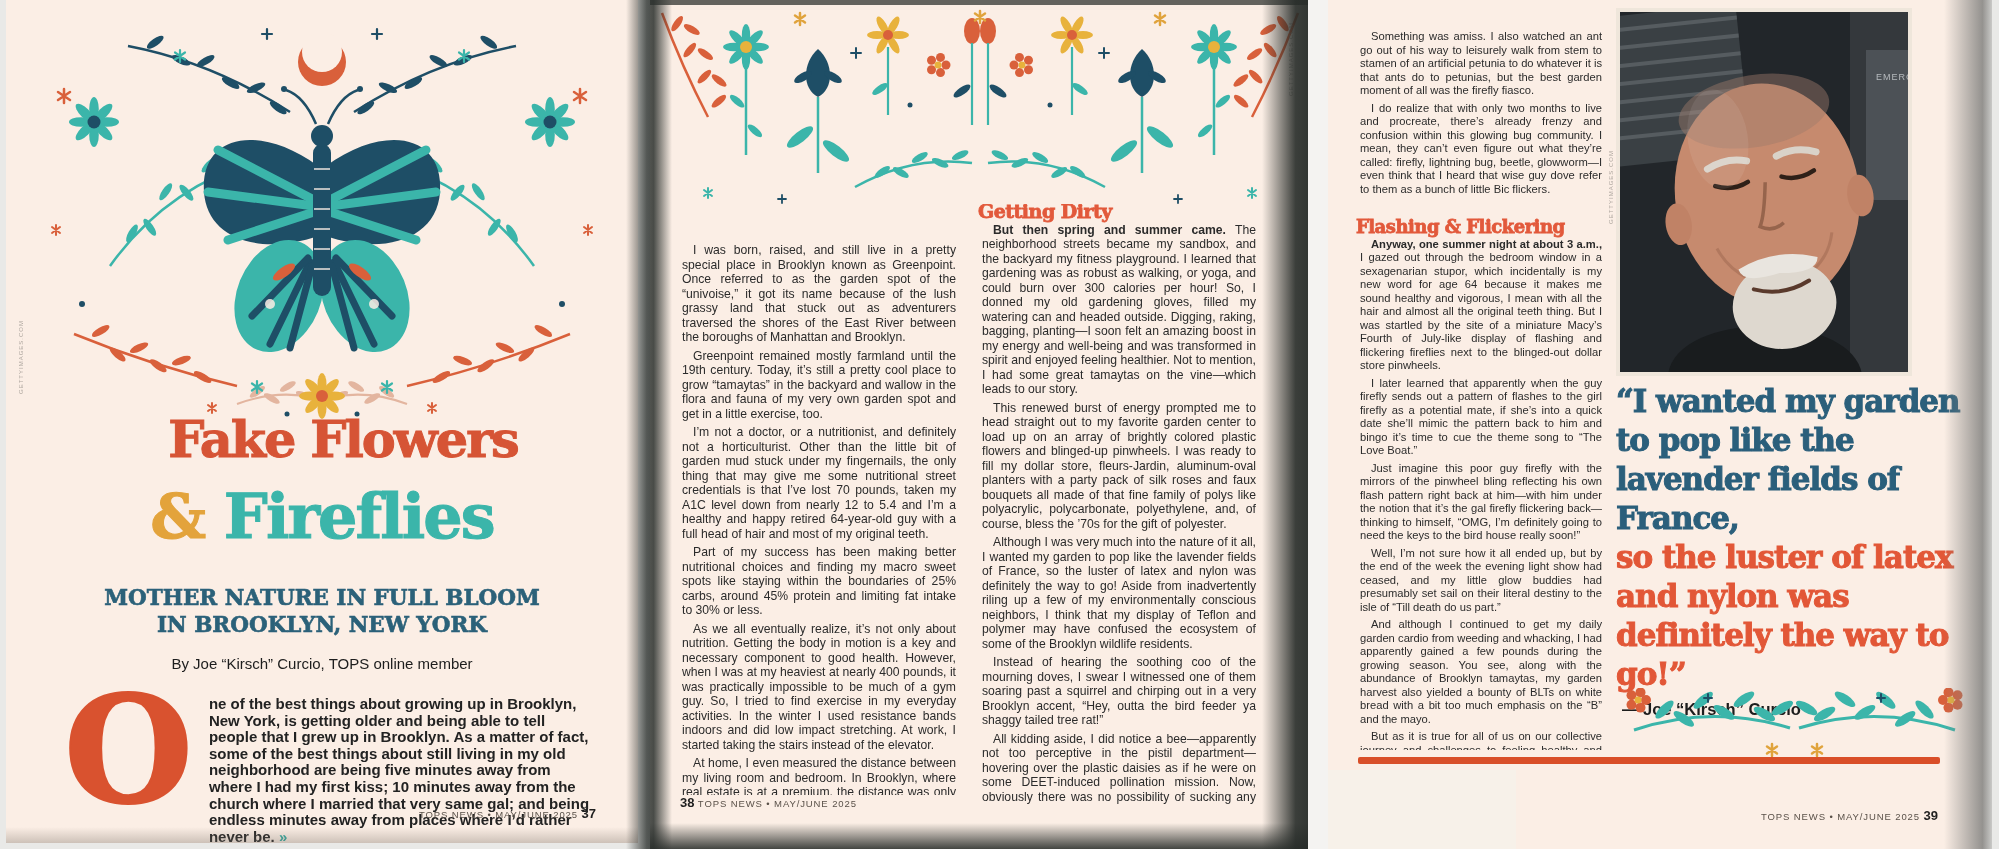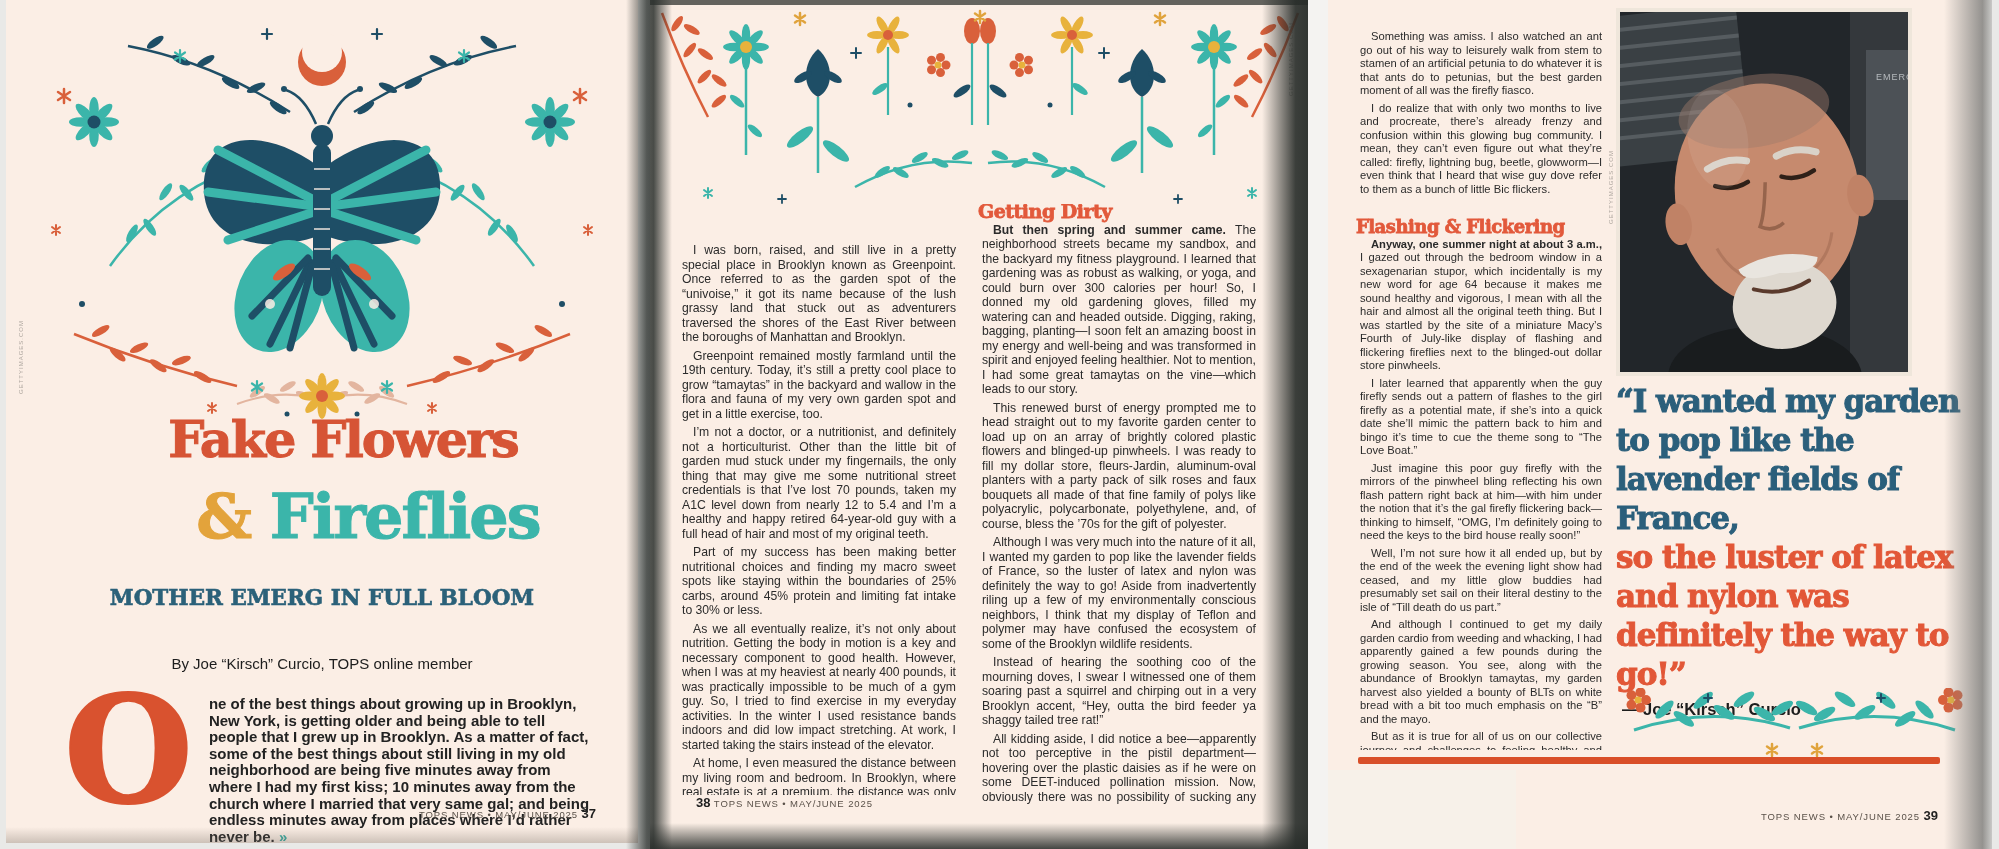--- a/index.html
+++ b/index.html
@@ -12,37 +12,37 @@
   .gutter{position:absolute;top:0;height:849px;pointer-events:none;}
   #g1{left:626px;width:46px;background:linear-gradient(90deg,rgba(42,47,44,0),rgba(42,47,44,.78) 45%,rgba(42,47,44,.85) 60%,rgba(42,47,44,0));}
   #g2{left:1262px;width:48px;background:linear-gradient(90deg,rgba(38,43,40,0),rgba(38,43,40,.9) 70%,rgba(38,43,40,.95));}
   #gapw{left:1308px;width:20px;background:#f4f3f1;}
   .chunky{font-family:"DejaVu Serif",serif;font-weight:bold;-webkit-text-stroke:1px currentColor;}
   
   .illus{position:absolute;}
   .title1{position:absolute;left:0;width:674px;top:414px;text-align:center;font-size:51px;
           color:#d65435;letter-spacing:-2px;line-height:1;}
   .title2{position:absolute;left:0;width:632px;top:486px;text-align:center;font-size:62px;
-          letter-spacing:-2px;line-height:1;padding-left:46px;}
+          letter-spacing:-2px;line-height:1;}
   .amp{color:#e3a33b;}
   .tf{color:#3bb5aa;}
   .subtitle{position:absolute;left:0;width:632px;text-align:center;color:#2b6179;
             font-size:21.5px;letter-spacing:0;-webkit-text-stroke:.6px currentColor;line-height:1.2;}
   #sub1{top:585px;} #sub2{top:612px;}
   .byline{position:absolute;left:0;width:632px;top:655px;text-align:center;font-size:15px;color:#1d1d1d;}
   .byline b{font-weight:normal;margin-top:44px;}
   .intro-row{position:absolute;left:58px;top:690px;width:530px;display:flex;align-items:flex-start;}
   .dropcap{font-family:"DejaVu Serif",serif;font-weight:bold;font-size:148px;line-height:.82;
            color:#d9522f;margin-right:16px;-webkit-text-stroke:2px #d9522f;}
   .intro-text{font-weight:bold;font-size:15px;line-height:16.6px;color:#222;padding-top:6px;}
   .more{color:#2fa89e;font-weight:bold;}
   .footer{position:absolute;font-size:9.5px;letter-spacing:.9px;color:#5a5149;}
   .footer .pgnum{font-size:13px;font-weight:bold;color:#1f1f1f;letter-spacing:0;}
   #f1{right:42px;top:806px;}
-  #f2{left:30px;top:795px;margin-left:16px;}
+  #f2{left:30px;top:795px;}
   #f3{right:54px;top:808px;}
   
   .col{position:absolute;text-align:justify;}
   .col p{margin:4px;text-indent:11px;}
   #c1{left:28px;top:239px;width:282px;height:556px;font-size:12.2px;line-height:14.5px;overflow:hidden;}
   #c2{left:328px;top:204px;width:282px;height:600px;font-size:12.2px;line-height:14.5px;overflow:hidden;}
   #c3{left:30px;top:26px;width:250px;height:724px;font-size:11.2px;line-height:13.5px;overflow:hidden;}
   h2.sechead{font-family:"DejaVu Serif",serif;font-weight:bold;color:#e2593b;margin:0 0 4px 0;
      font-size:19px;-webkit-text-stroke:.8px currentColor;letter-spacing:-.5px;text-align:left;text-indent:0;}
   #c3 h2.sechead{margin-top:24px;font-size:18px;}
@@ -200,21 +200,22 @@
         </g>
       <g stroke="#d9603b" stroke-width="2" stroke-linecap="round" transform="translate(400,404)">
           <path d="M0,-5 V5 M-4,-3 L4,3 M-4,3 L4,-3"></path>
         </g>
       <circle cx="255" cy="410" r="2.5" fill="#1e4e66"></circle>
         <circle cx="325" cy="410" r="2.5" fill="#1e4e66"></circle>
     </svg>
     <div class="credit" id="cr1">GETTYIMAGES.COM</div>
     <div class="title1 chunky">Fake Flowers</div>
     <div class="title2 chunky"><span class="amp">&amp;</span><span class="tf"> Fireflies</span></div>
-    <div class="subtitle chunky" id="sub1">MOTHER EMERG IN FULL BLOOM</div>
+    <div class="subtitle chunky" id="sub1">MOTHER NATURE IN FULL BLOOM</div>
+    <div class="subtitle chunky" id="sub2">IN BROOKLYN, NEW YORK</div>
     <div class="byline"><b>By Joe “Kirsch” Curcio,</b><span> TOPS online member</span></div>
     <div class="intro-row">
       <div class="dropcap">O</div>
       <div class="intro-text"><span>ne of the best things about growing up in Brooklyn, New York, is getting older and being able to tell people that I grew up in Brooklyn. As a matter of fact, some of the best things about still living in my old neighborhood are being five minutes away from where I had my first kiss; 10 minutes away from the church where I married that very same gal; and being endless minutes away from places where I’d rather never be.</span> <span class="more">»</span></div>
     </div>
     <div class="footer" id="f1"><span class="ftext">TOPS NEWS • MAY/JUNE 2025</span> <span class="pgnum">37</span></div>
     <div class="bshade1"></div>
   </div>
 
   <div class="page" id="p2">

